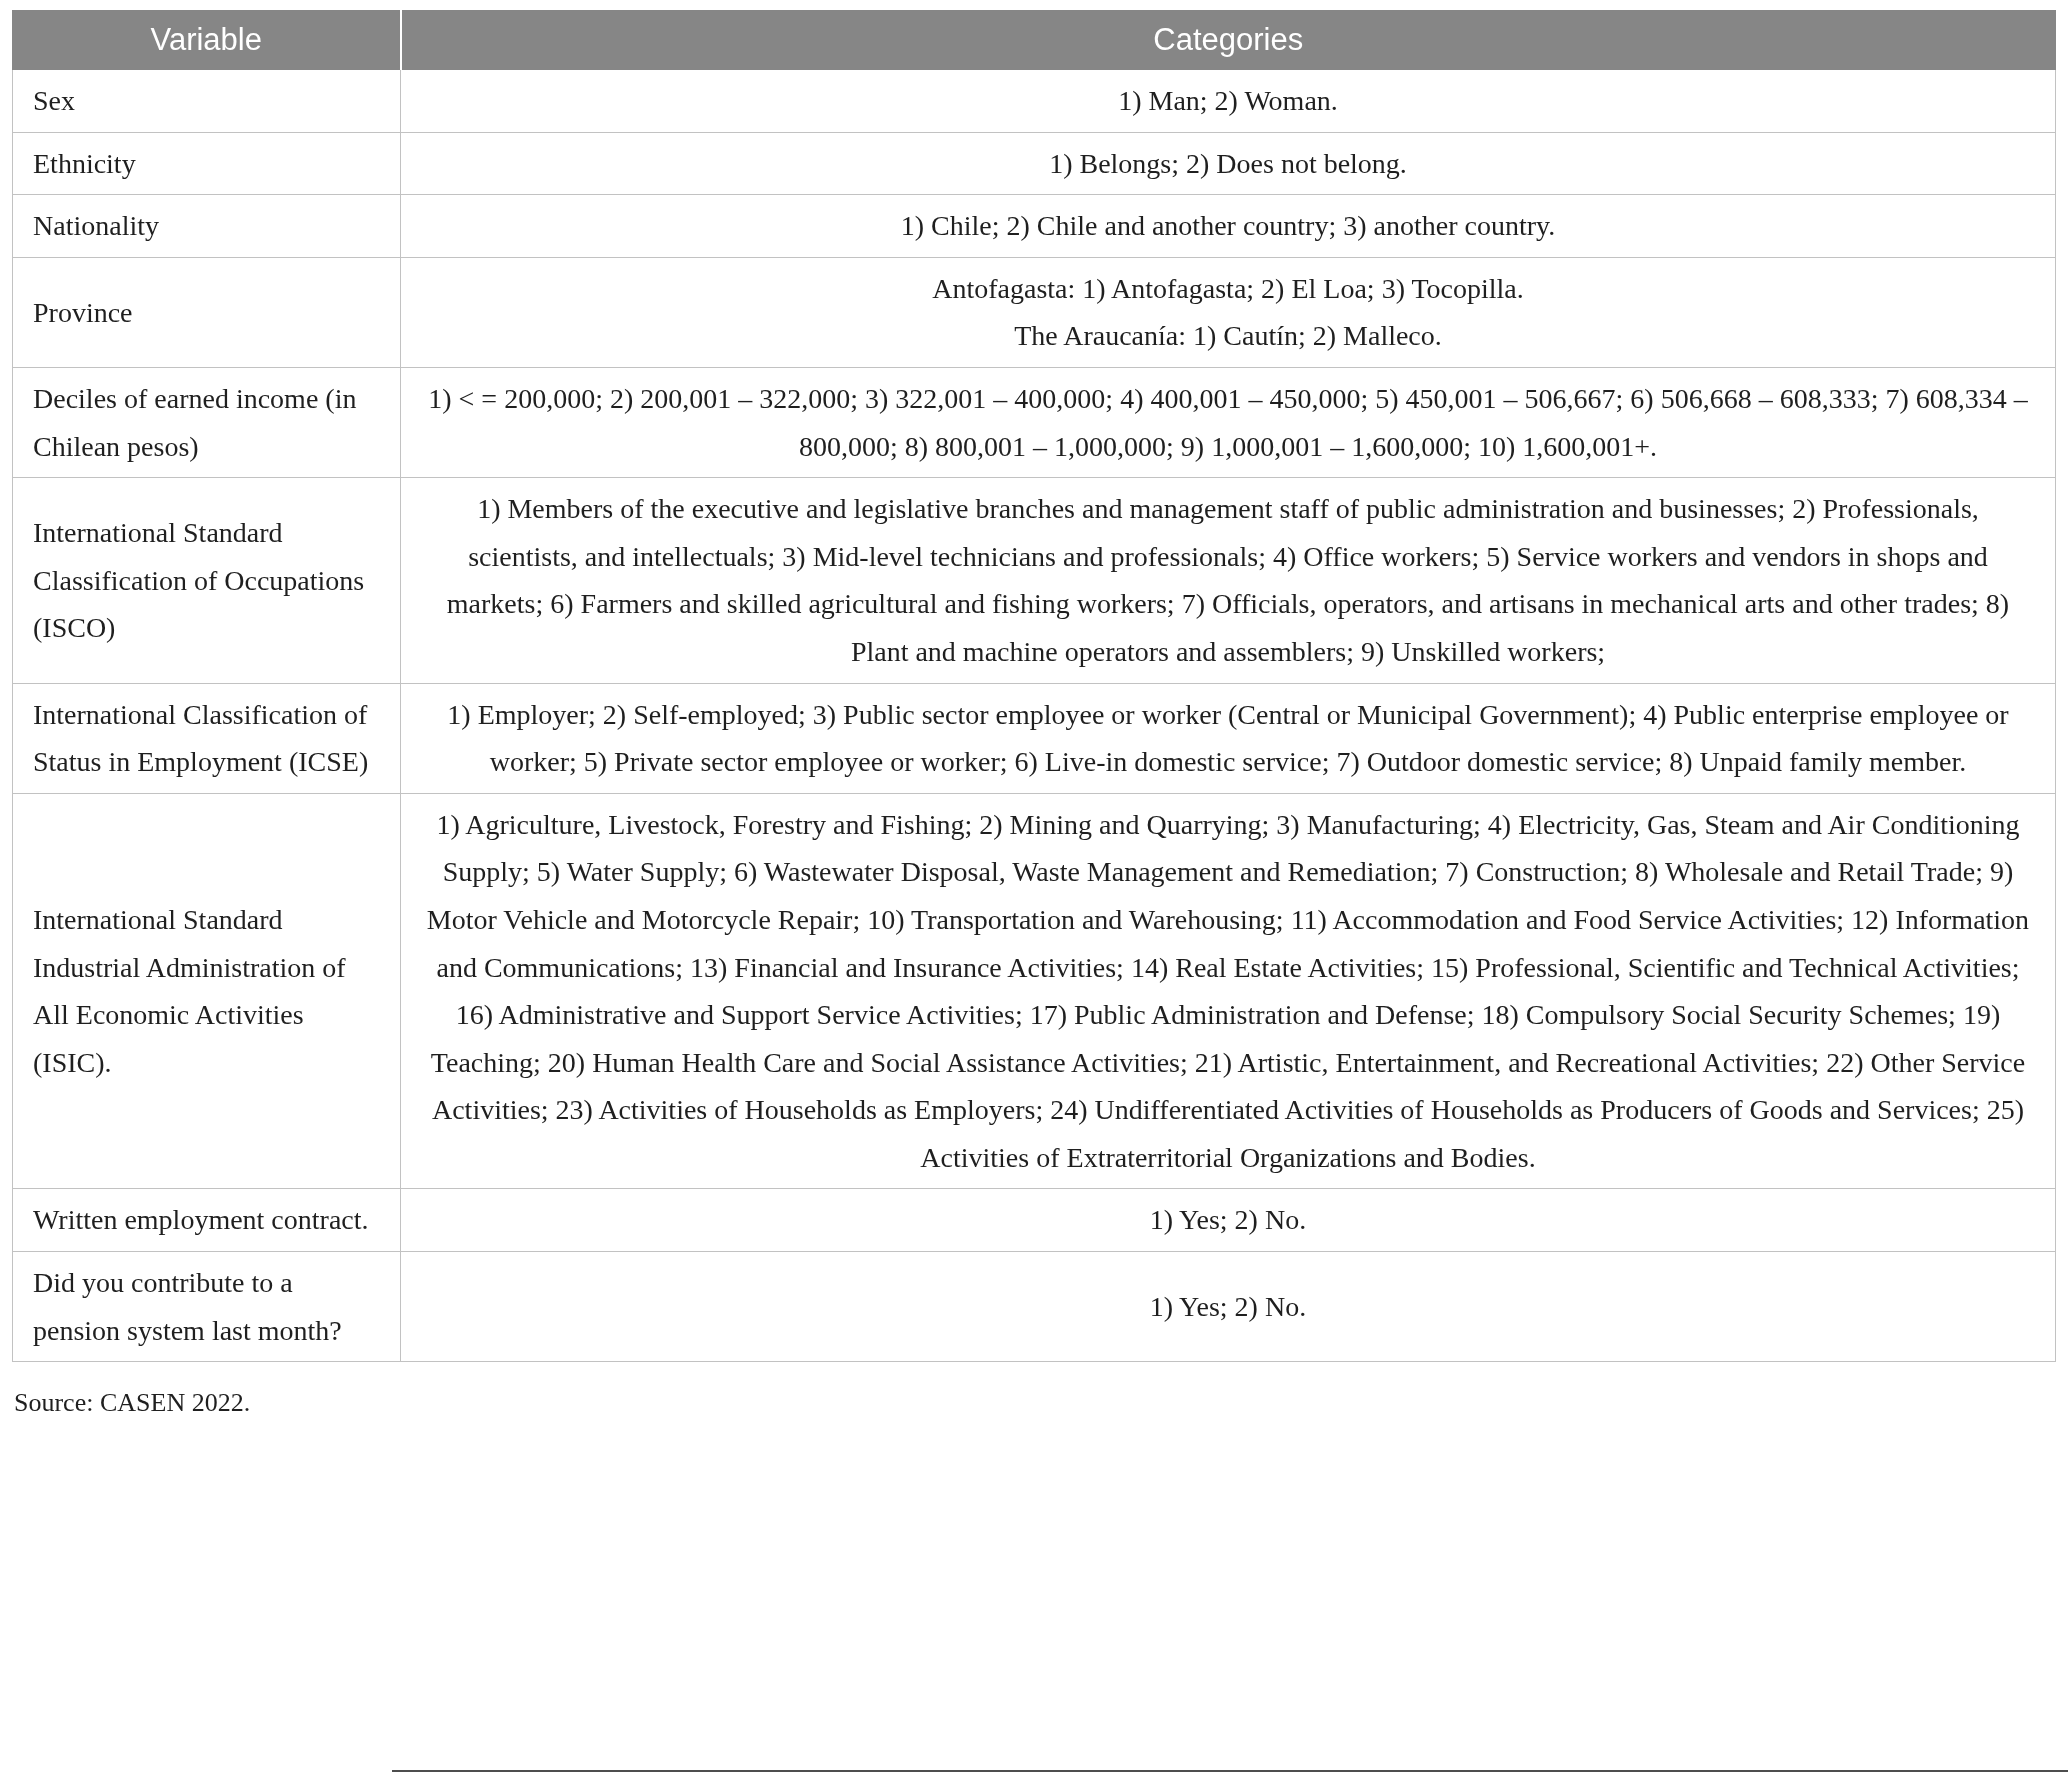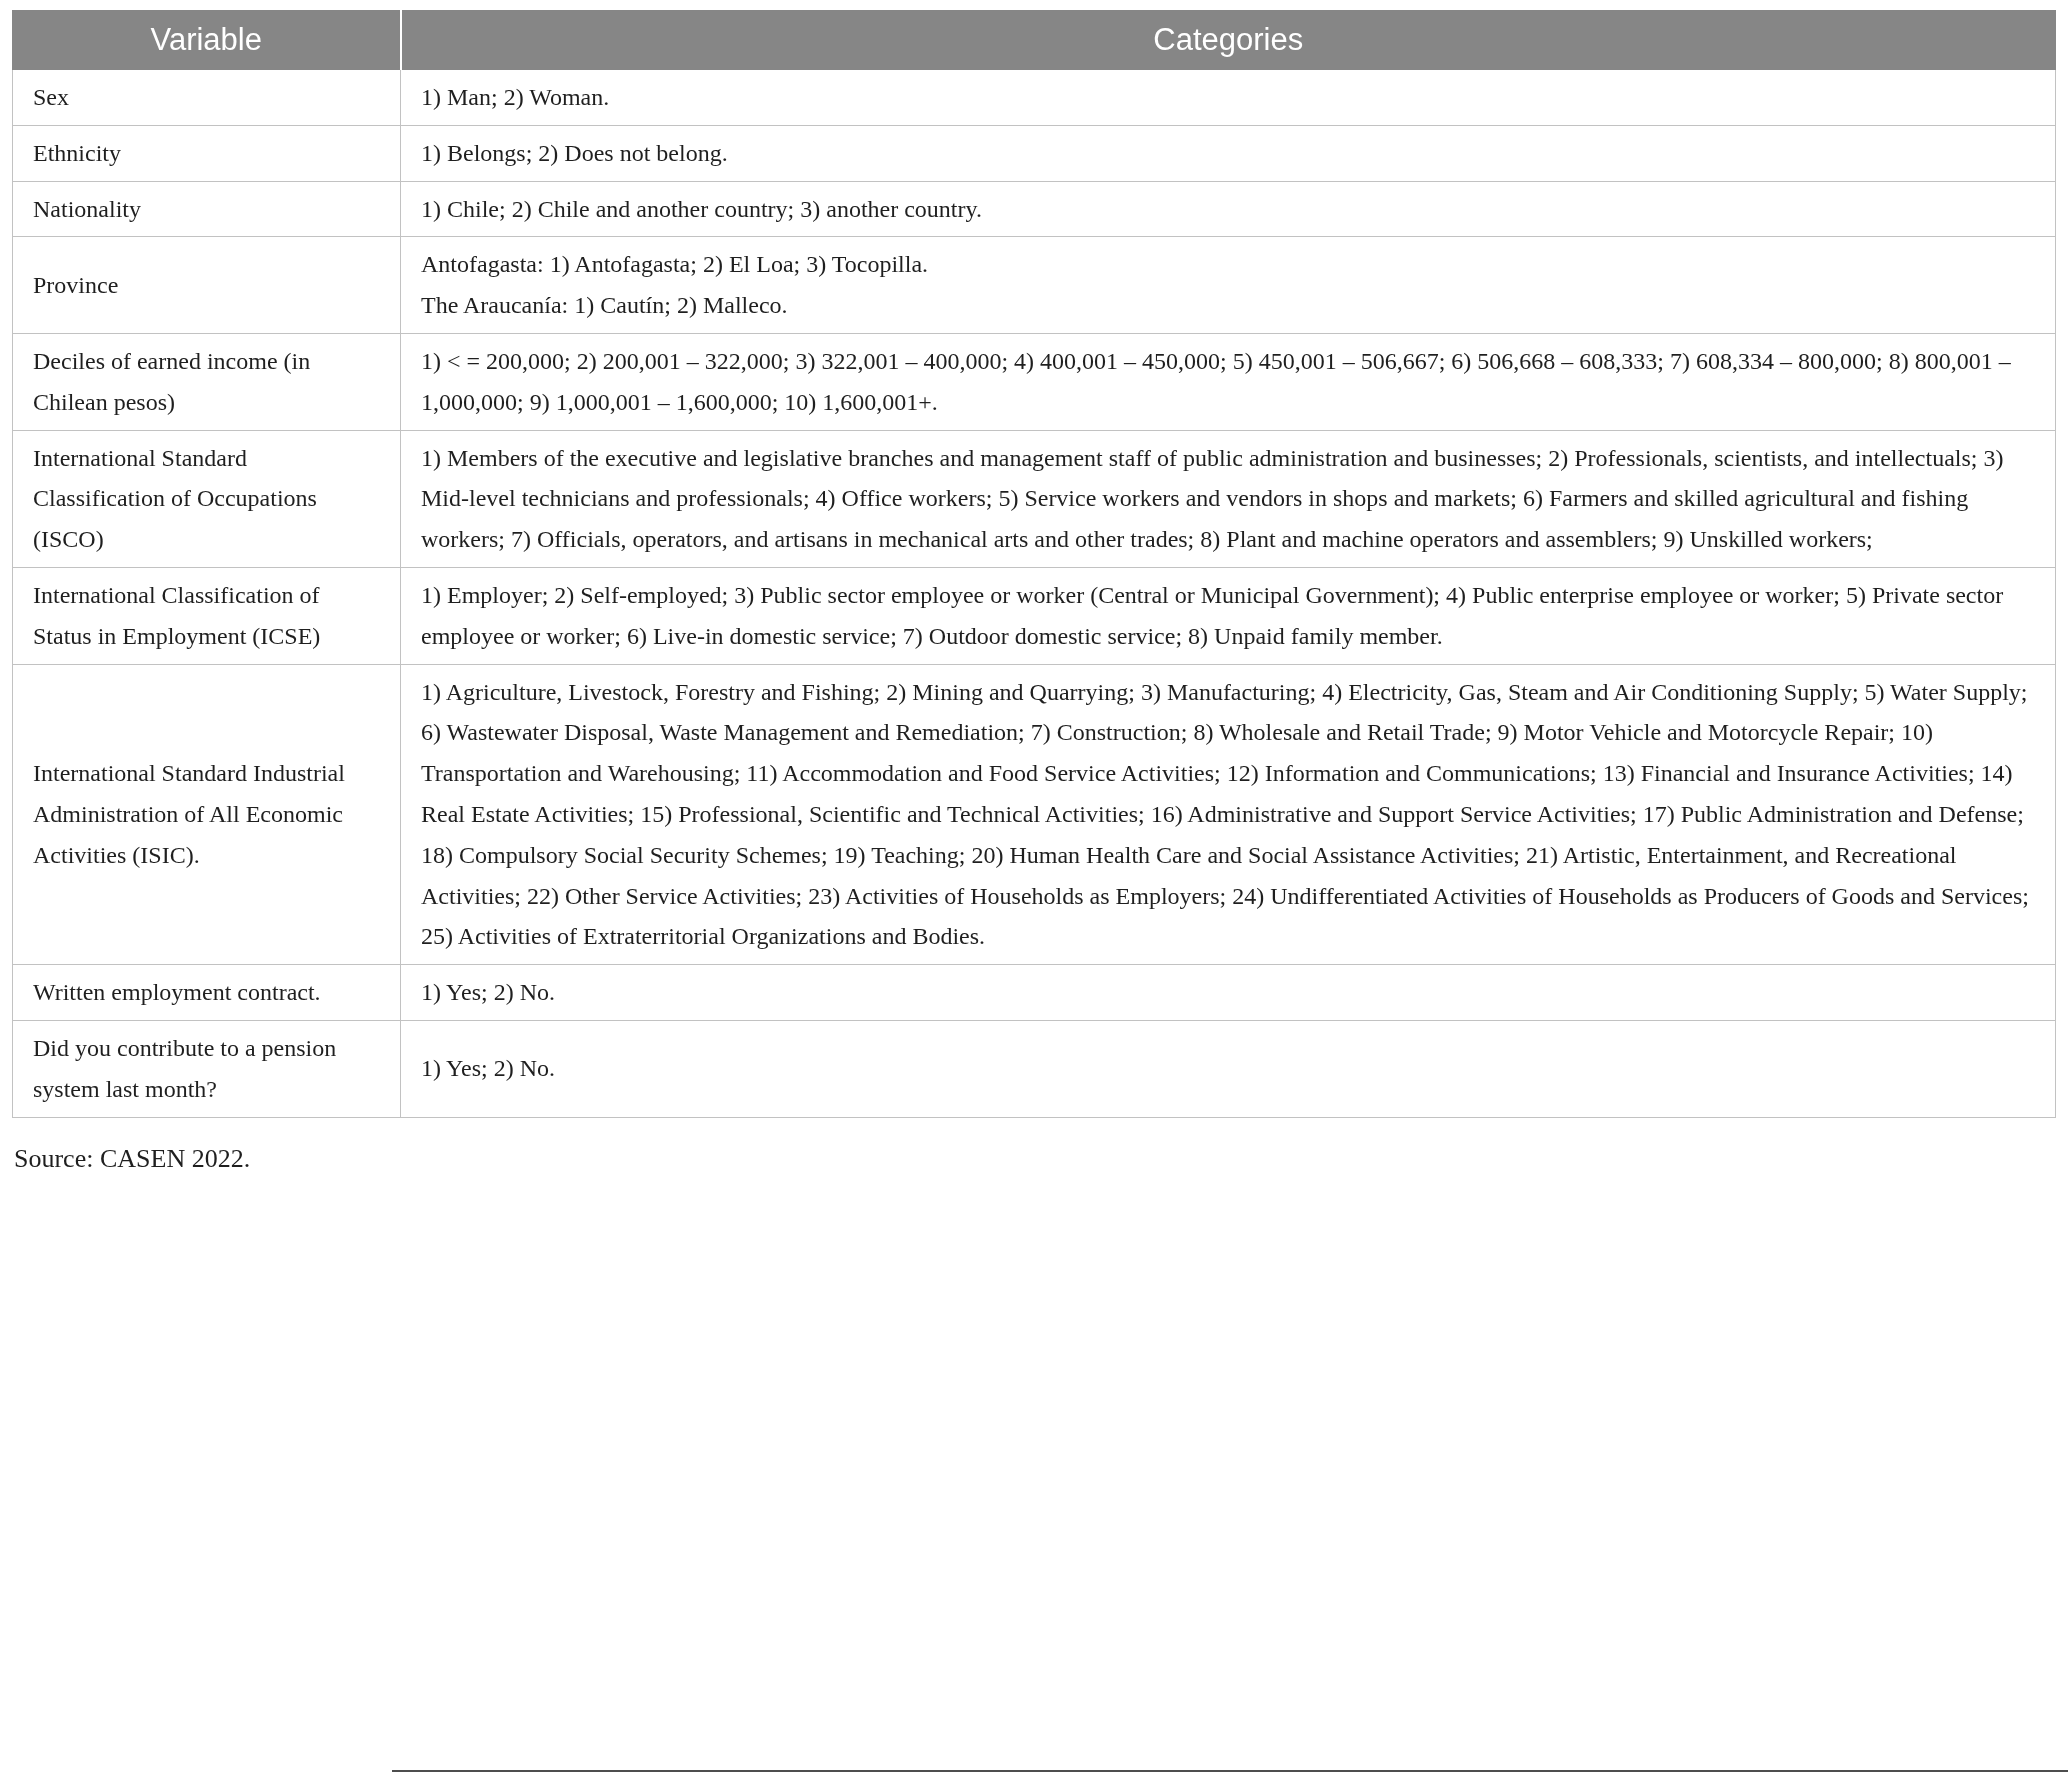--- a/index.html
+++ b/index.html
@@ -40,29 +40,30 @@
     padding: 11px 20px;
     border: 1px solid var(--header-bg);
   }
   thead th.th-variable {
     border-right: 2px solid #ffffff;
   }
   tbody td {
     border: 1px solid var(--border);
     vertical-align: middle;
     text-align: left;
-    font-size: 24px;
+    font-size: 28px;
     line-height: 1.7;
     padding: 7px 20px;
   }
   td.variable-cell {
     padding-right: 16px;
   }
   td.categories-cell {
     white-space: pre-line;
+    text-align: center;
   }
   .source-note {
     margin: 24px 0 0 14px;
     font-size: 26px;
     line-height: 1.3;
   }
   .bottom-rule {
     position: absolute;
     bottom: 1px;
     left: 392px;

